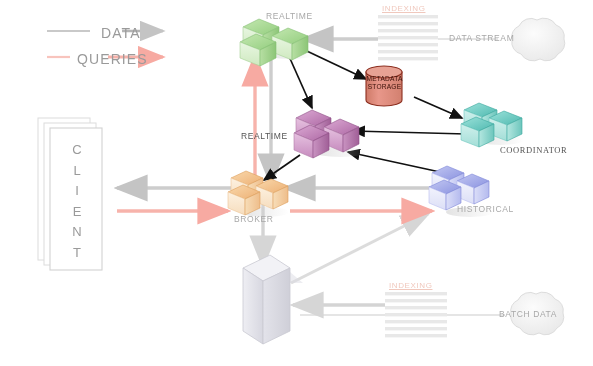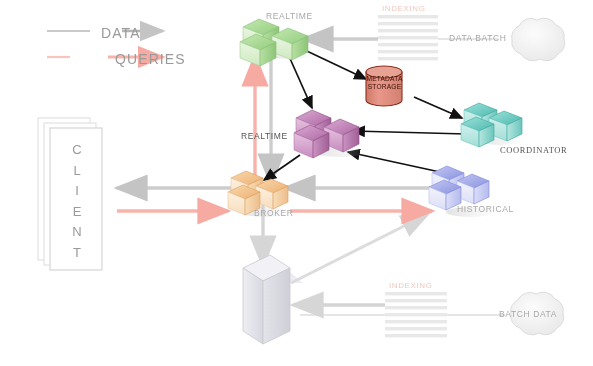--- a/index.html
+++ b/index.html
@@ -3,21 +3,21 @@
 <meta charset="utf-8">
 <style>
   html,body{margin:0;padding:0;background:#ffffff;}
   body{width:593px;height:366px;position:relative;overflow:hidden;
        font-family:"Liberation Sans","DejaVu Sans",sans-serif;}
   #stage{position:absolute;left:0;top:0;width:593px;height:366px;}
   svg#canvas{position:absolute;left:0;top:0;width:593px;height:366px;}
   .lbl{position:absolute;white-space:nowrap;letter-spacing:.6px;}
   .lbl-gray{color:#a8a8a8;font-size:8.5px;}
   .lbl-dark{color:#555;font-size:8.5px;}
-  .lbl-pink{color:#f0c8bd;font-size:9px;}
+  .lbl-pink{color:#f0c8bd;font-size:9px;text-decoration:underline;}
   .lbl-legend{color:#9a9a9a;font-size:14px;letter-spacing:1.1px;}
 </style>
 </head>
 <body>
 
 <div id="stage">
 
 <svg id="canvas" viewBox="0 0 593 366">
   <defs>
     <marker id="ahGray" markerWidth="10" markerHeight="8" refX="9" refY="4" orient="auto">
@@ -274,42 +274,42 @@
              a12,12 0 0 1 -9,-14 a12,12 0 0 1 7,-14 z" fill="url(#gCloud)" stroke="#dddddd" stroke-width="1"></path>
   </g>
   <g>
     <path d="M518,300 a13,13 0 0 1 18,-6 a14,14 0 0 1 19,5 a12,12 0 0 1 8,14
              a12,12 0 0 1 -6,15 a13,13 0 0 1 -18,5 a14,14 0 0 1 -19,-5
              a12,12 0 0 1 -9,-14 a12,12 0 0 1 7,-14 z" fill="url(#gCloud)" stroke="#dddddd" stroke-width="1"></path>
   </g>
 </svg>
 
 <div class="lbl lbl-legend" style="left:101px;top:25px;">DATA</div>
-<div class="lbl lbl-legend" style="left:77px;top:51px;margin-left:38px;">QUERIES</div>
+<div class="lbl lbl-legend" style="left:77px;top:51px;">QUERIES</div>
 
 <div class="lbl lbl-gray" style="left:266px;top:11px;">REALTIME</div>
 
 <div class="lbl lbl-dark" style="left:241px;top:131px;">REALTIME</div>
 
-<div class="lbl lbl-gray" style="left:234px;top:208px;margin-left:20px;">BROKER</div>
+<div class="lbl lbl-gray" style="left:234px;top:214px;">BROKER</div>
 
 <div class="lbl lbl-gray" style="left:457px;top:204px;">HISTORICAL</div>
 
 <div class="lbl lbl-dark" style="left:500px;top:145px;font-family:Liberation Serif, serif;">COORDINATOR</div>
 
 <div style="position:absolute;left:366px;top:75px;width:37px;text-align:center;
             color:#3a1008;font-size:6.6px;line-height:8px;letter-spacing:.2px;">
   <div>METADATA</div>
   <div>STORAGE</div>
 </div>
 
 <div class="lbl lbl-pink" style="left:382px;top:4px;font-size:8px;">INDEXING</div>
 <div class="lbl lbl-pink" style="left:389px;top:281px;font-size:8px;">INDEXING</div>
 
-<div class="lbl lbl-gray" style="left:449px;top:33px;">DATA BATCH</div>
+<div class="lbl lbl-gray" style="left:449px;top:33px;">DATA STREAM</div>
 <div class="lbl lbl-gray" style="left:455px;top:309px;padding-left:44px;">BATCH DATA</div>
 
 <div style="position:absolute;left:60px;top:140px;width:34px;
             color:#9a9a9a;font-size:13px;letter-spacing:0;line-height:20.5px;
             text-align:center;">
   <span style="display:block">C</span>
   <span style="display:block">L</span>
   <span style="display:block">I</span>
   <span style="display:block">E</span>
   <span style="display:block">N</span>

